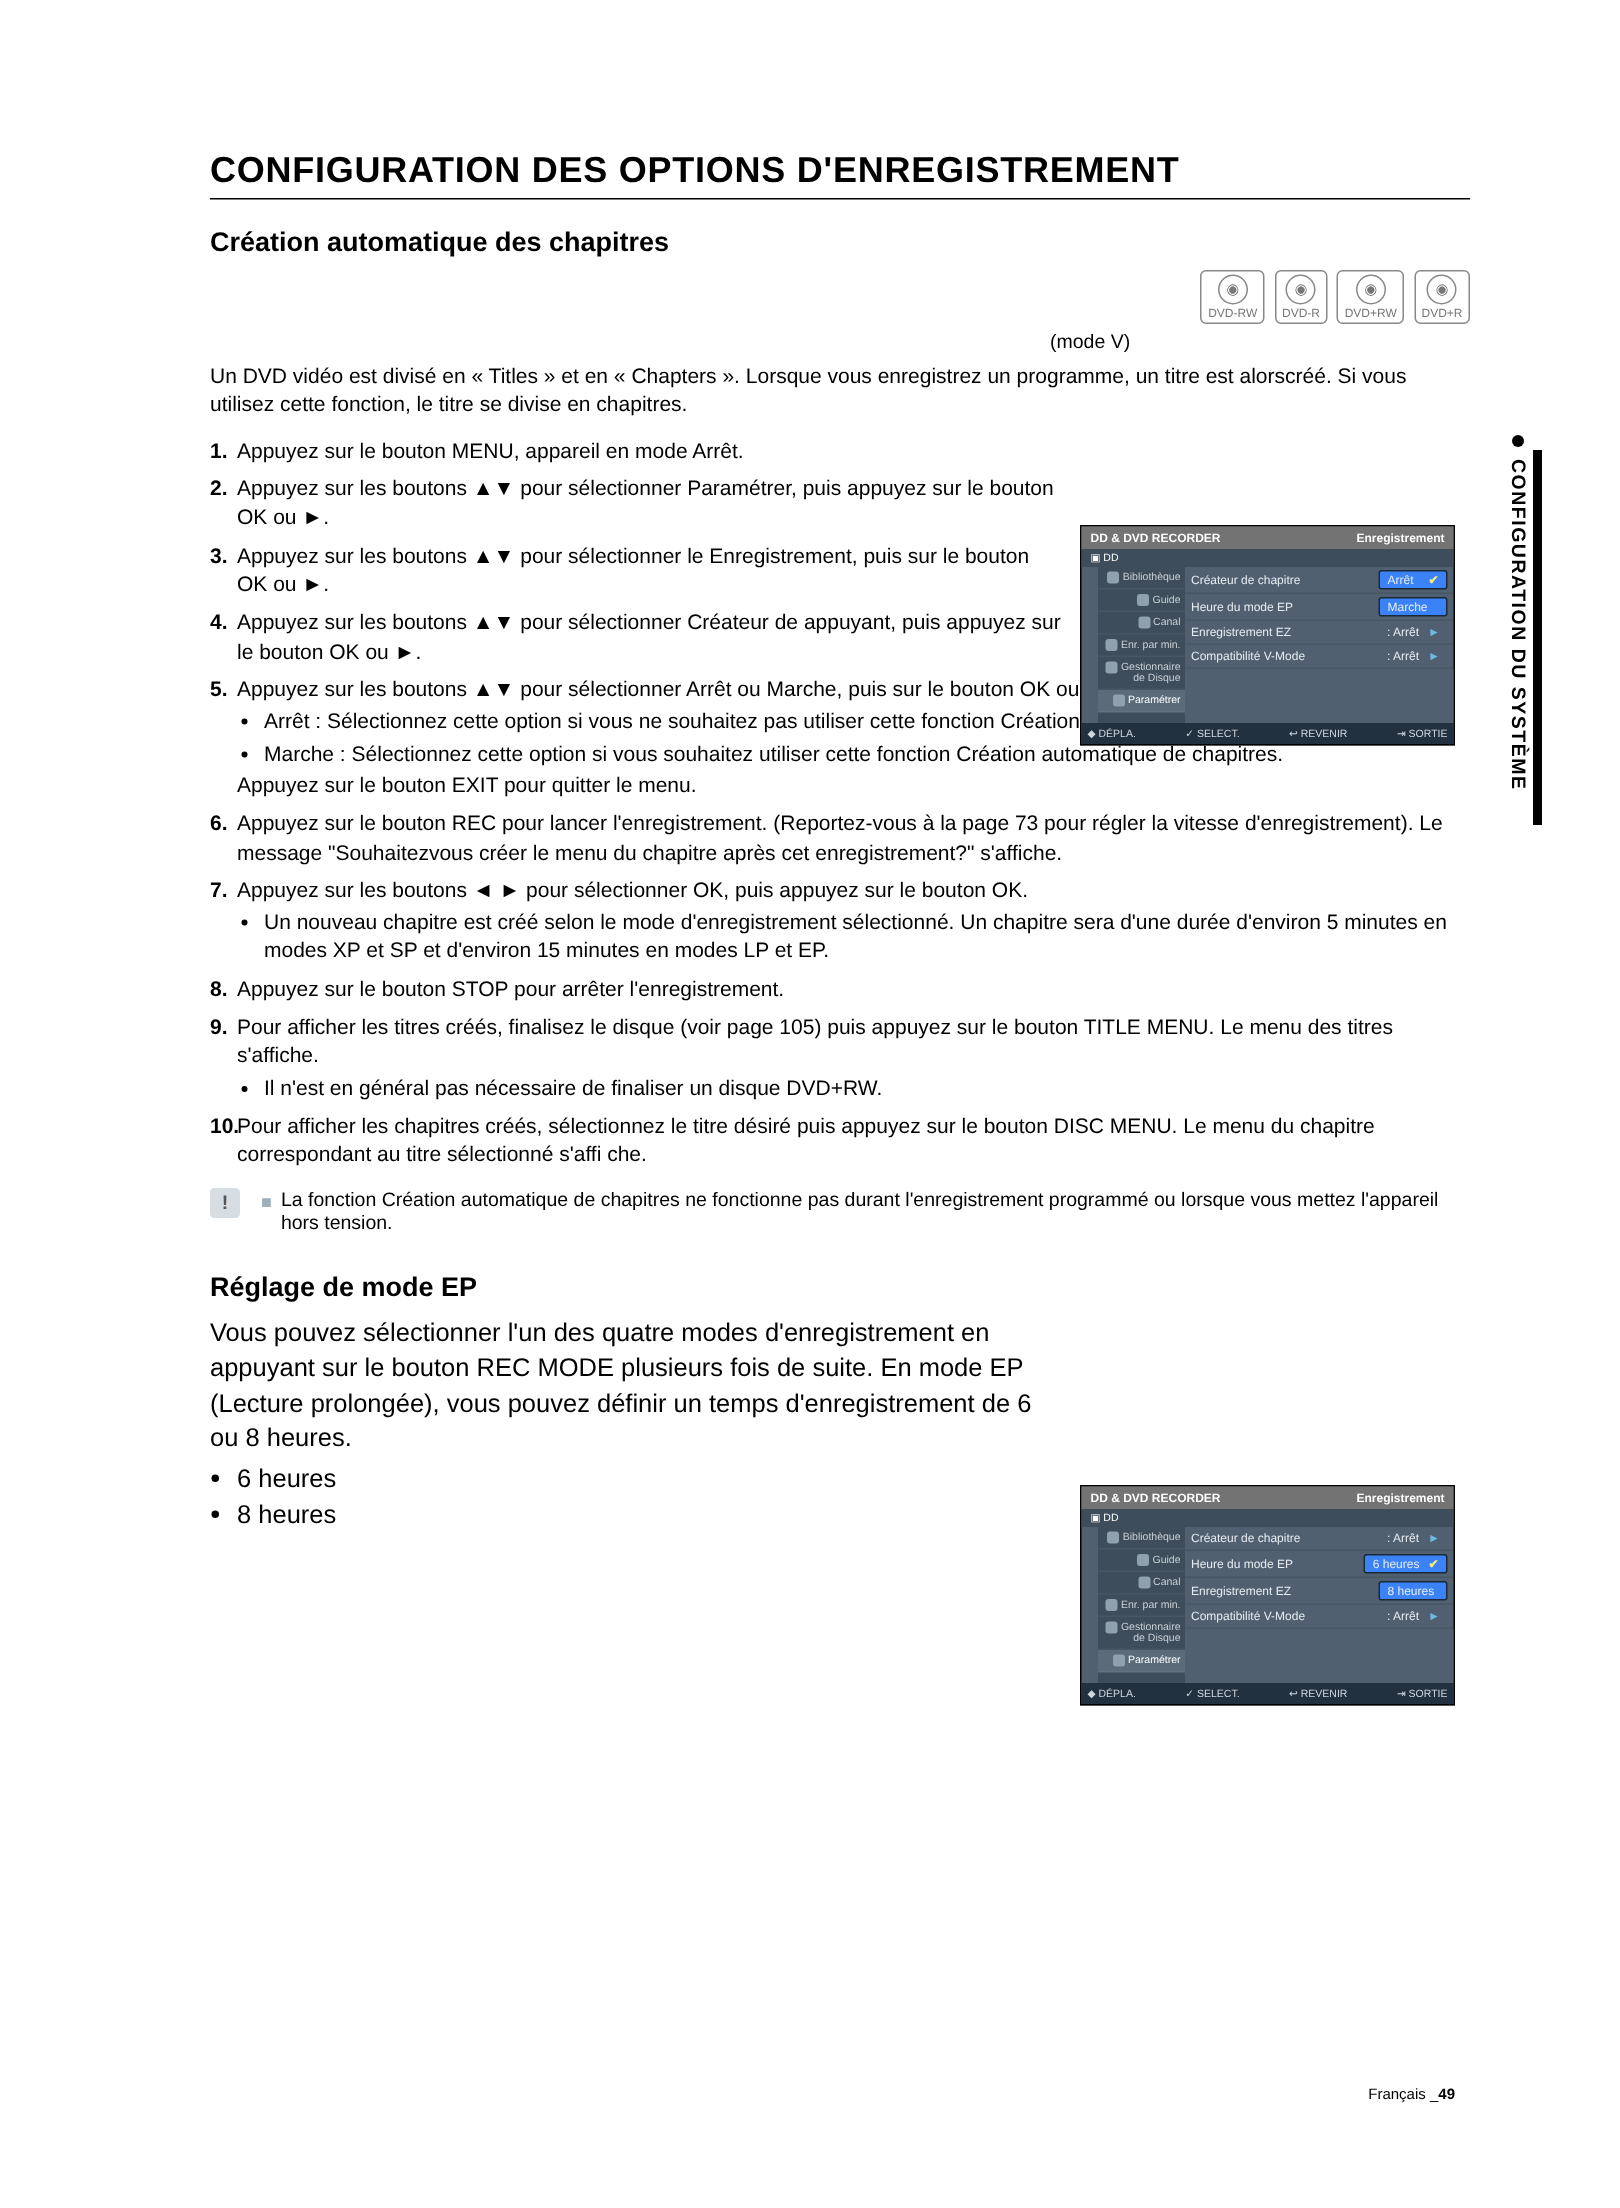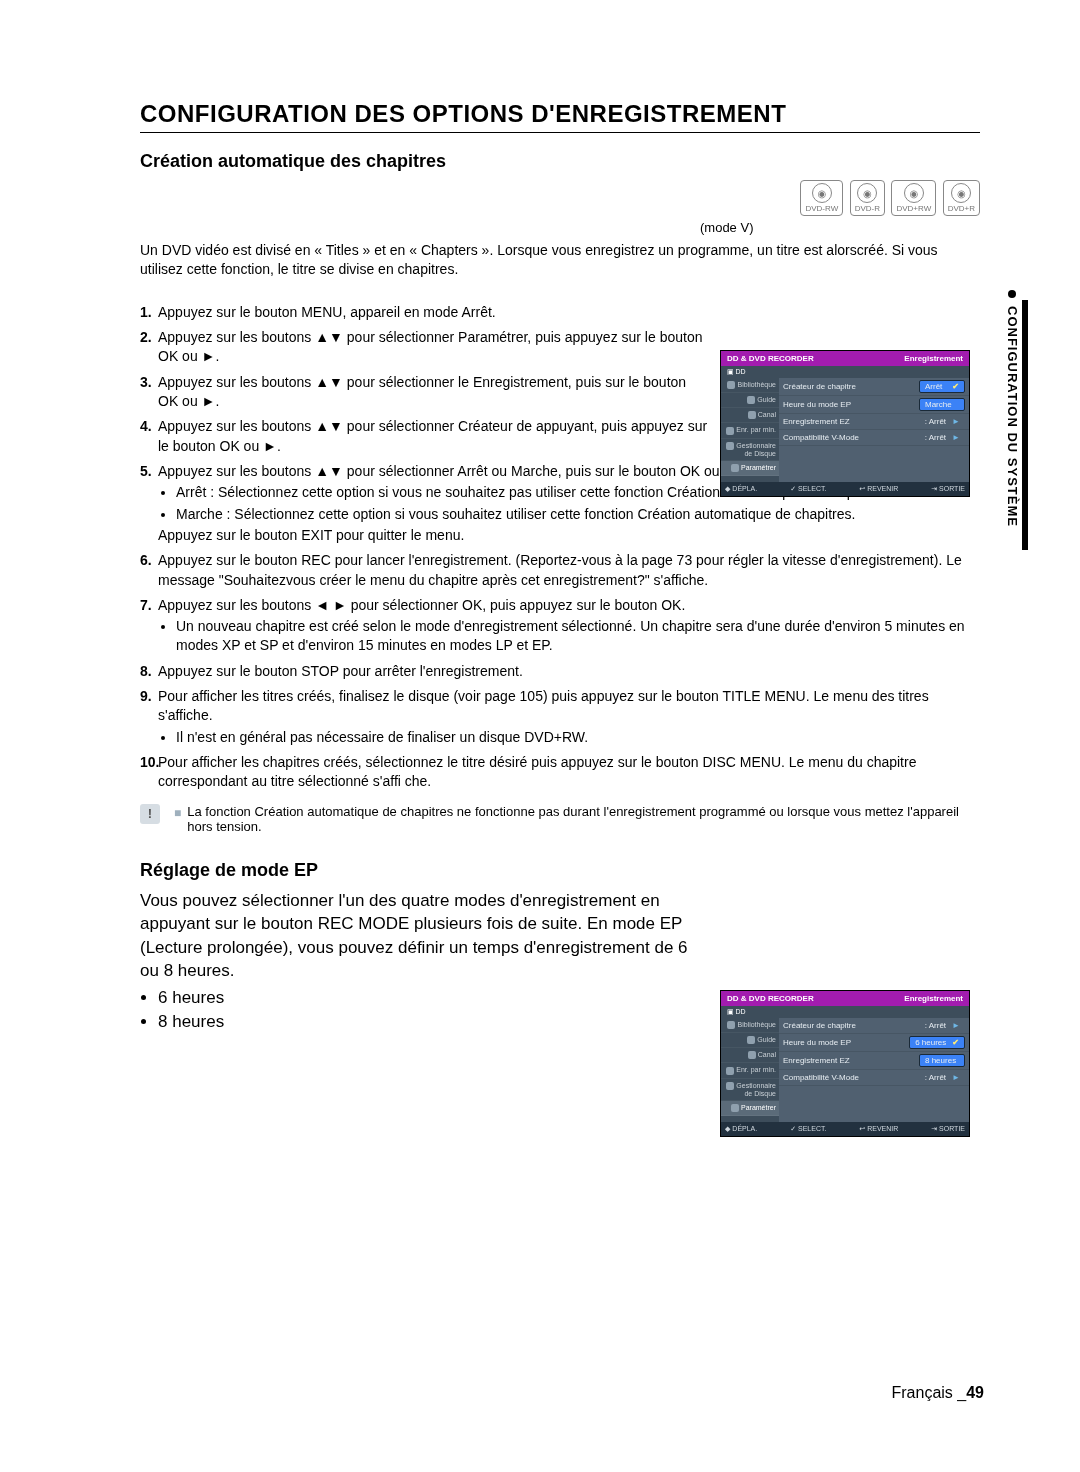--- a/index.html
+++ b/index.html
@@ -47,21 +47,21 @@
   }
   .disc .circle {
     width: 18px; height: 18px;
     border: 1px solid #888;
     border-radius: 50%;
     display: flex; align-items: center; justify-content: center;
     margin: 0 auto 1px auto;
     font-size: 10px;
   }
   .mode-v { font-size: 13px; text-align: left; margin-left: 560px; margin-bottom: 6px; }
-  p.intro { font-size: 14px; margin: 4px 0 24px 0; line-height: 1.35; }
+  p.intro { font-size: 14px; margin: 4px 0 12px 0; line-height: 1.35; }
   ol.steps {
     list-style: none;
     padding: 0;
     margin: 0;
     counter-reset: step;
   }
   ol.steps > li {
     font-size: 14px;
     line-height: 1.38;
     margin-bottom: 6px;
@@ -140,32 +140,32 @@
     position: absolute;
     width: 248px;
     border: 1px solid #000;
     background: #506070;
     font-size: 8px;
     color: #fff;
   }
   .osd1 { right: 110px; top: 350px; }
   .osd2 { right: 110px; top: 990px; }
   .osd .osd-header {
-    background: #a21caf;
+    background: #737373;
     padding: 3px 6px;
     display: flex;
     justify-content: space-between;
     font-weight: bold;
   }
   .osd .osd-sub {
     background: #3d4d5b;
     padding: 2px 6px;
     font-size: 7px;
   }
-  .osd .osd-body { display: flex; }
+  .osd .osd-body { display: flex; padding-left: 11px; }
   .osd .osd-side {
     width: 58px;
     background: #3d4d5b;
   }
   .osd .osd-side div {
     padding: 3px 3px;
     font-size: 7px;
     text-align: right;
     color: #c9d0d6;
     border-bottom: 1px solid rgba(255,255,255,0.05);
@@ -208,22 +208,22 @@
     display: flex;
     justify-content: space-between;
     font-size: 7px;
     color: #cfd7de;
   }
   .osd .osd-blank { height: 36px; background: #506070; }
 
   .footer {
     position: absolute;
     bottom: 70px;
-    right: 96px;
-    font-size: 16px;
+    right: 110px;
+    font-size: 10px;
   }
   .footer .pg { font-weight: bold; }
 
   .section2 { margin-top: 26px; }
   .section2 .body-row { display: flex; }
   .section2 .text { flex: 1; font-size: 17px; line-height: 1.38; padding-right: 270px; }
   ul.plain { list-style: disc; margin: 4px 0 0 18px; padding:0; }
 </style>
 </head>
 <body>

